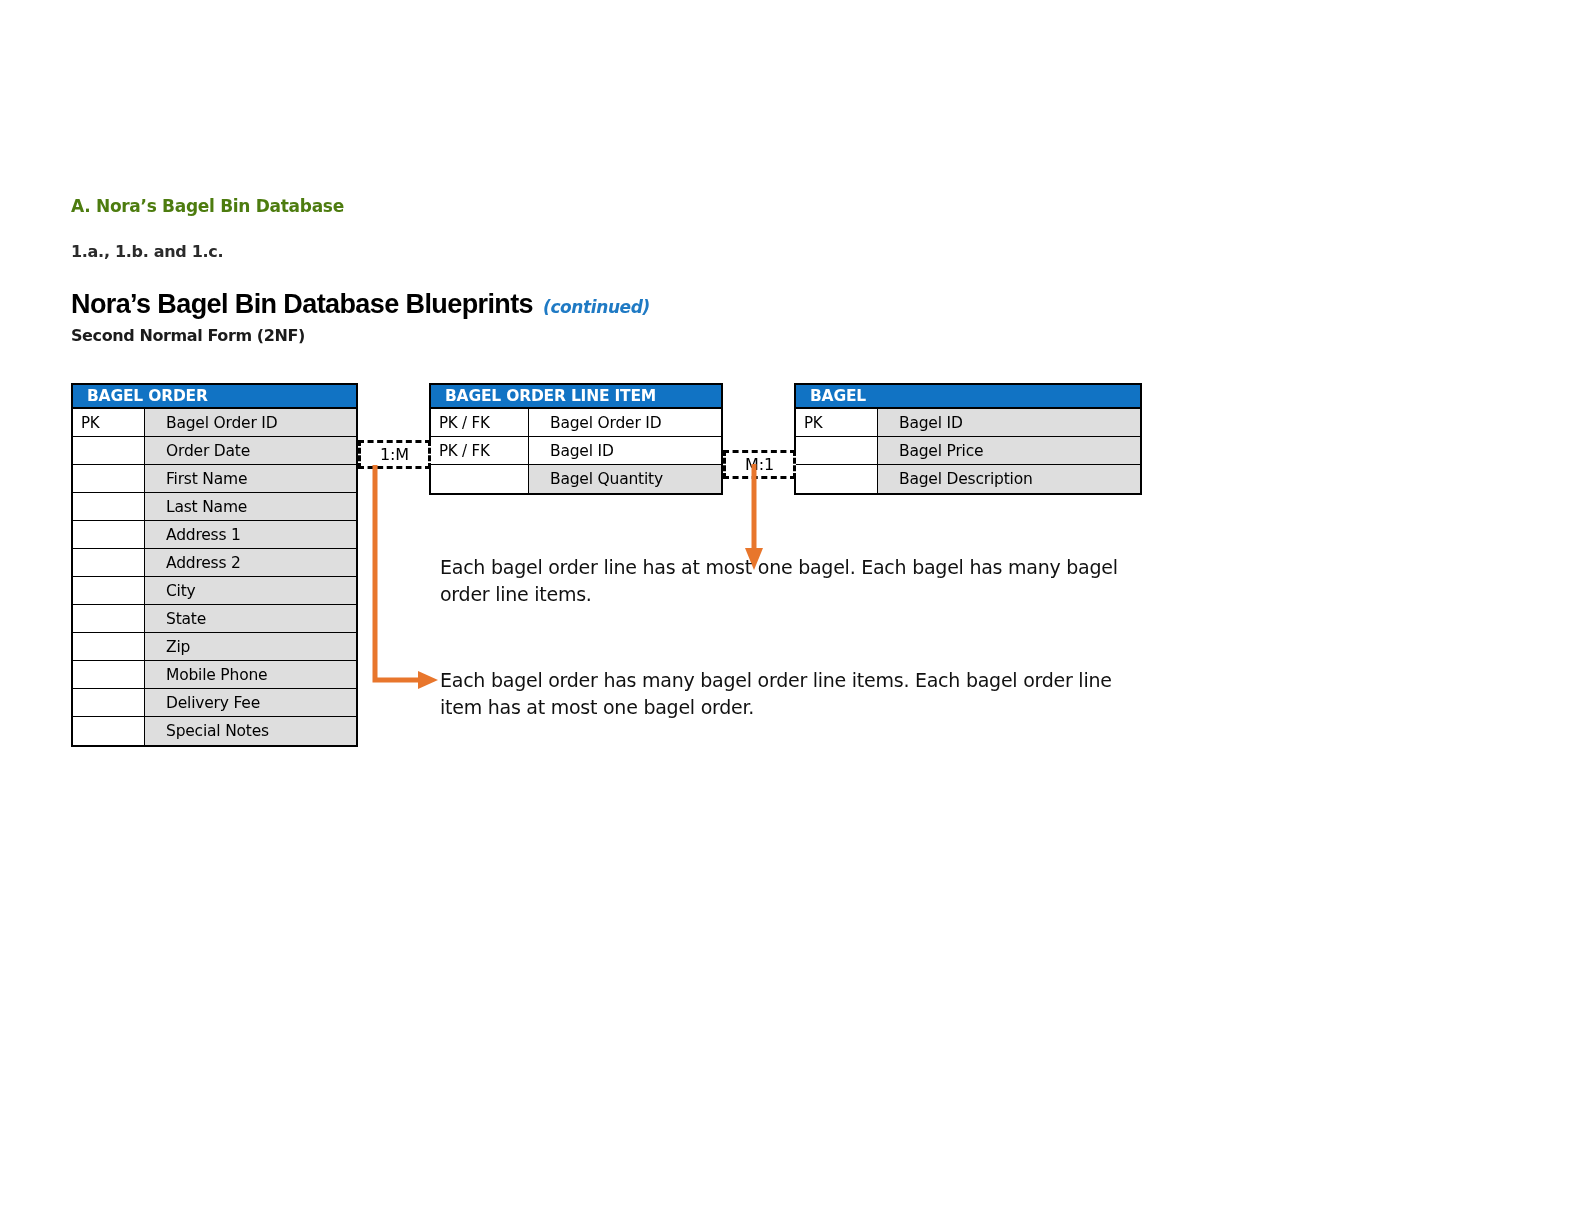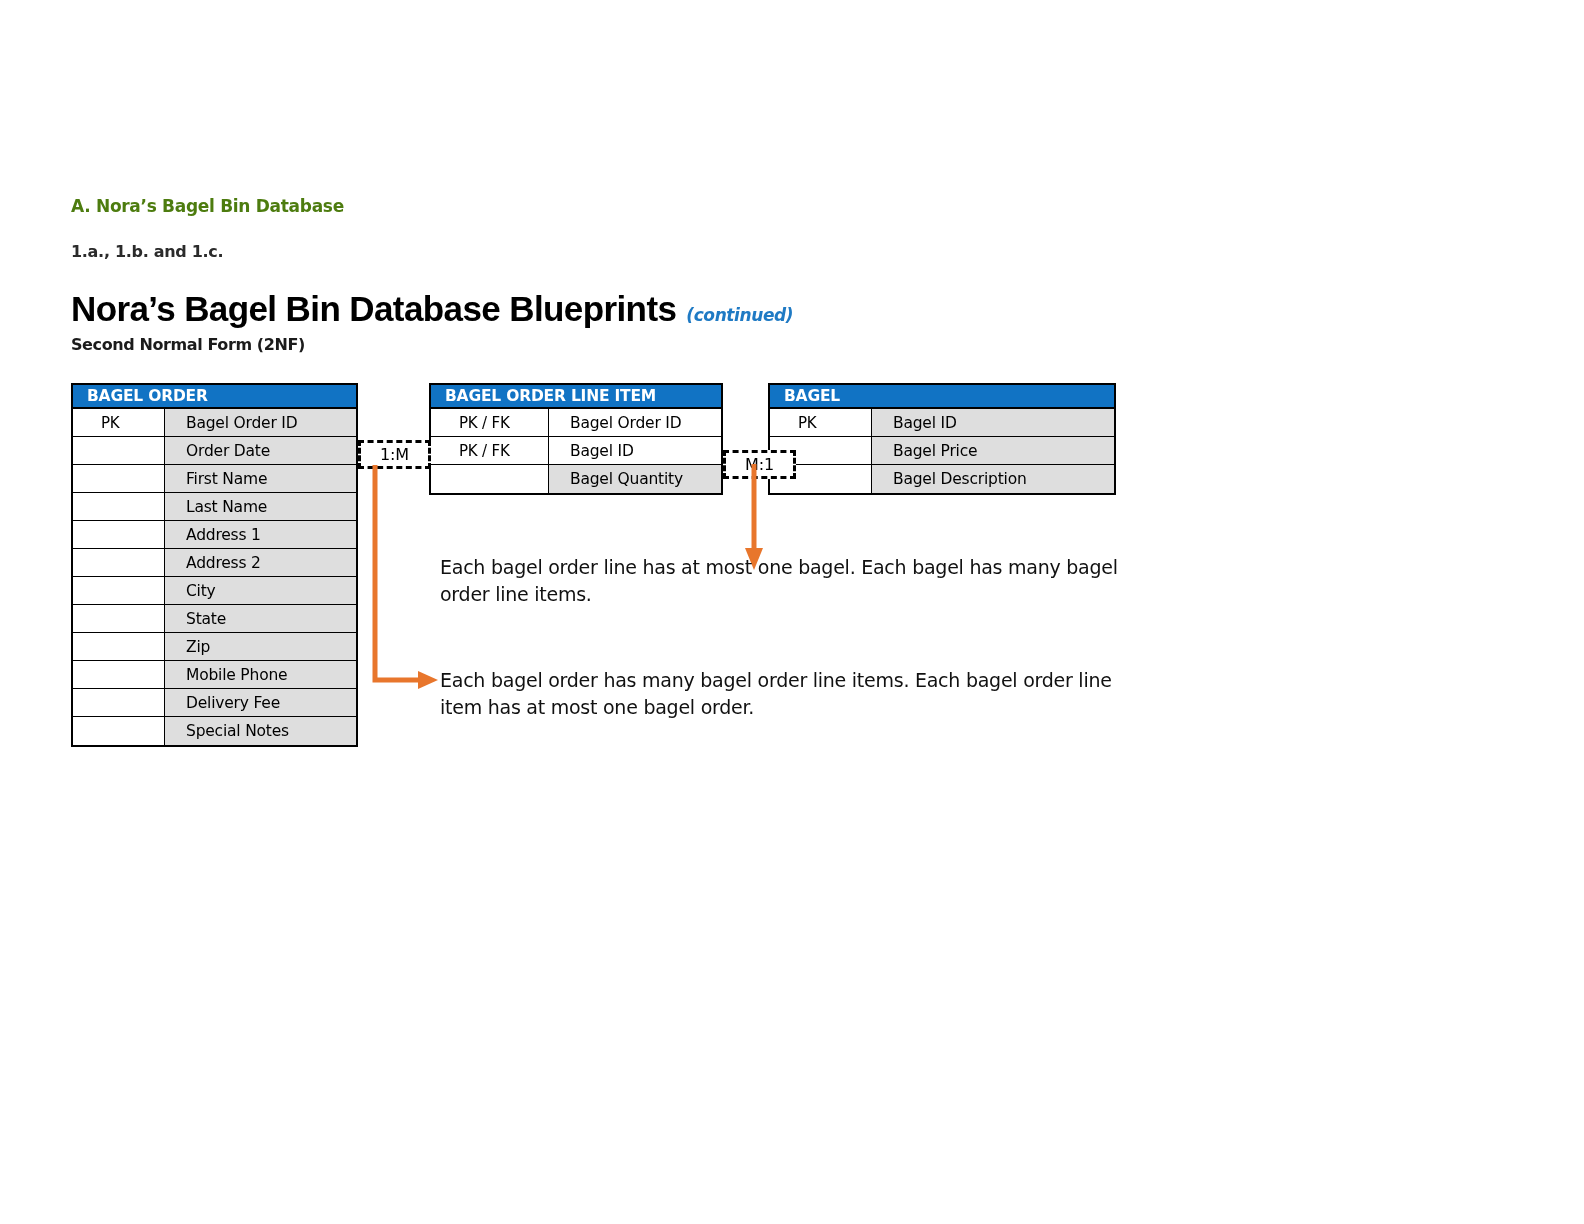--- a/index.html
+++ b/index.html
@@ -39,21 +39,21 @@
   }
   .main-title-row {
     display: flex;
     align-items: baseline;
     margin: 0 0 4px 0;
     white-space: nowrap;
   }
   .main-title {
     font-family: "Liberation Sans", sans-serif;
     font-weight: bold;
-    font-size: 35px;
+    font-size: 27px;
     letter-spacing: -0.6px;
     color: #000000;
   }
   .continued {
     font-family: "DejaVu Sans", sans-serif;
     font-weight: bold;
     font-style: italic;
     font-size: 17px;
     color: #1F7AC4;
     margin-left: 10px;
@@ -104,21 +104,20 @@
     border-right: 1.5px solid #000000;
     background: #ffffff;
     font-family: "DejaVu Sans", sans-serif;
     font-size: 15px;
     color: #000;
     display: flex;
     align-items: center;
     padding-left: 8px;
     white-space: nowrap;
     letter-spacing: -0.2px;
-    margin-left: 20px;
   }
   .attr-cell {
     box-sizing: border-box;
     flex: 1;
     background: #DEDEDE;
     font-family: "DejaVu Sans", sans-serif;
     font-size: 15.5px;
     color: #000;
     display: flex;
     align-items: center;
@@ -126,21 +125,21 @@
     white-space: nowrap;
     letter-spacing: -0.2px;
   }
   .attr-cell.plain { background: #ffffff; }
 
   
   #entity-bagel-order      { left: 71px;  top: 383px; width: 287px; }
   #entity-bagel-order .key-cell  { width: 72px; }
   #entity-bagel-order-line { left: 429px; top: 383px; width: 294px; }
   #entity-bagel-order-line .key-cell { width: 98px; }
-  #entity-bagel            { left: 768px; top: 383px; width: 348px; }
+  #entity-bagel            { left: 794px; top: 383px; width: 348px; }
   #entity-bagel .key-cell  { width: 82px; }
 
   
   .cardinality {
     position: absolute;
     border: 3px dashed #000000;
     box-sizing: border-box;
     background: #ffffff;
     font-family: "DejaVu Sans", sans-serif;
     font-size: 16px;

